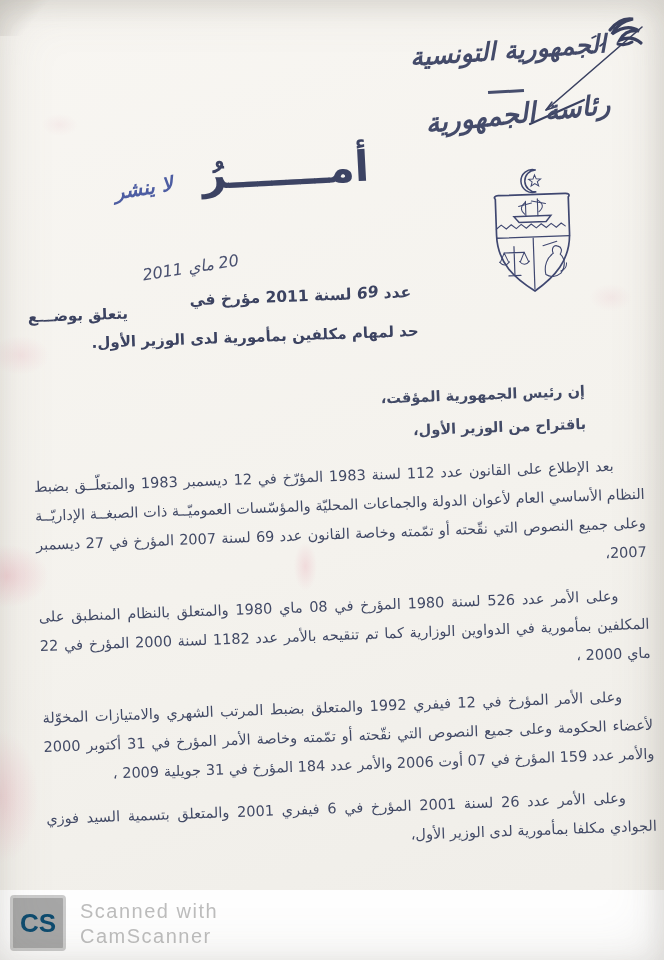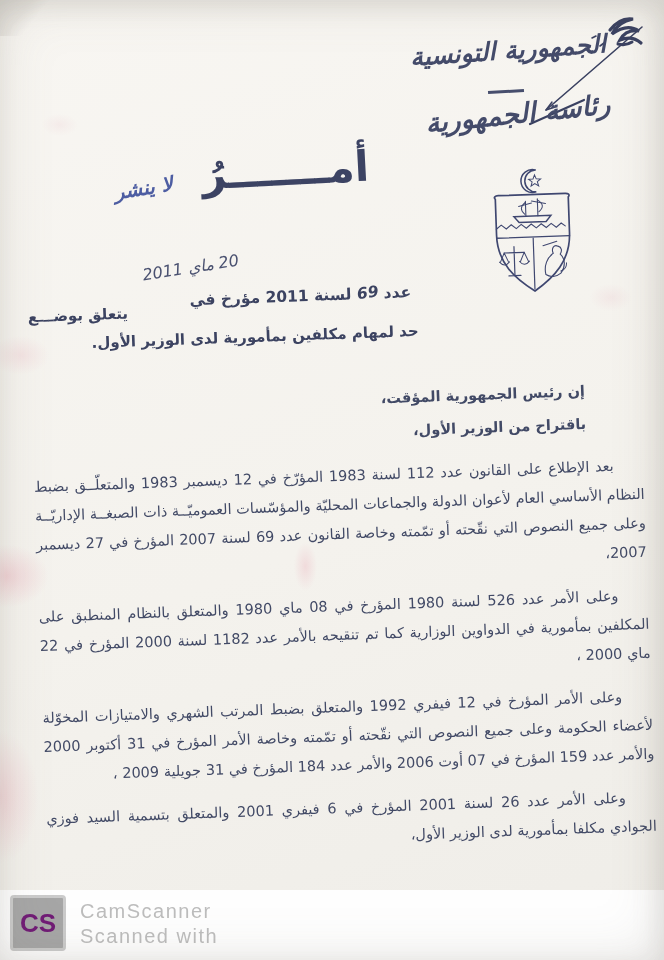--- a/index.html
+++ b/index.html
@@ -49,21 +49,21 @@
   .subject-left { position:absolute; top:17px; left:8px; font-weight:bold; font-size:15px; white-space:nowrap; color:#3c4361; }
   .subject-line { position:absolute; top:45px; right:220px; font-weight:bold; font-size:15px; white-space:nowrap; color:#3c4361; }
 
   .body-text { position:absolute; top:106px; right:0; left:8px; font-size:14.5px; line-height:29px;
     text-align:justify; color:#424a66; }
   .opening { font-weight:bold; margin:0 56px 4px 0; }
   .para { margin:14px 0 0 0; text-indent:30px; }
 
   .wm-strip { position:absolute; left:0; right:0; bottom:0; height:70px; background:#fefefe; }
   .cs-badge { position:absolute; left:10px; bottom:9px; width:50px; height:50px;
-    background:#a6a6a6; border:3px solid #cbcbcb; border-radius:4px; color:#701a75;
+    background:#a6a6a6; border:3px solid #cbcbcb; border-radius:4px; color:#0c4a6e;
     font:bold 26px "Liberation Sans", sans-serif; display:flex; align-items:center; justify-content:center; }
   .wm-text { position:absolute; left:80px; bottom:11px; color:#bdbdbd;
     font:400 20px/25px "Liberation Sans", sans-serif; letter-spacing:1.5px; }
 </style>
 </head>
 <body>
 
 <div class="page" dir="rtl">
 
   <div class="stains"></div>
@@ -126,19 +126,19 @@
       <p class="para">بعد الإطلاع على القانون عدد 112 لسنة 1983 المؤرّخ في 12 ديسمبر 1983 والمتعلّــق بضبط النظام الأساسي العام لأعوان الدولة والجماعات المحليّة والمؤسّسات العموميّــة ذات الصبغــة الإداريّــة وعلى جميع النصوص التي نقّحته أو تمّمته وخاصة القانون عدد 69 لسنة 2007 المؤرخ في 27 ديسمبر 2007،</p>
       <p class="para">وعلى الأمر عدد 526 لسنة 1980 المؤرخ في 08 ماي 1980 والمتعلق بالنظام المنطبق على المكلفين بمأمورية في الدواوين الوزارية كما تم تنقيحه بالأمر عدد 1182 لسنة 2000 المؤرخ في 22 ماي 2000 ،</p>
       <p class="para">وعلى الأمر المؤرخ في 12 فيفري 1992 والمتعلق بضبط المرتب الشهري والامتيازات المخوّلة لأعضاء الحكومة وعلى جميع النصوص التي نقّحته أو تمّمته وخاصة الأمر المؤرخ في 31 أكتوبر 2000 والأمر عدد 159 المؤرخ في 07 أوت 2006 والأمر عدد 184 المؤرخ في 31 جويلية 2009 ،</p>
       <p class="para">وعلى الأمر عدد 26 لسنة 2001 المؤرخ في 6 فيفري 2001 والمتعلق بتسمية السيد فوزي الجوادي مكلفا بمأمورية لدى الوزير الأول،</p>
     </div>
   </div>
 
   <div class="wm-strip" dir="ltr">
     <div class="cs-badge">CS</div>
     <div class="wm-text">
+      <div>Scanned with</div>
       <div>CamScanner</div>
-      <div>Scanned with</div>
     </div>
   </div>
 
   <div class="vignette"></div>
 </div>
 
 </body></html>

